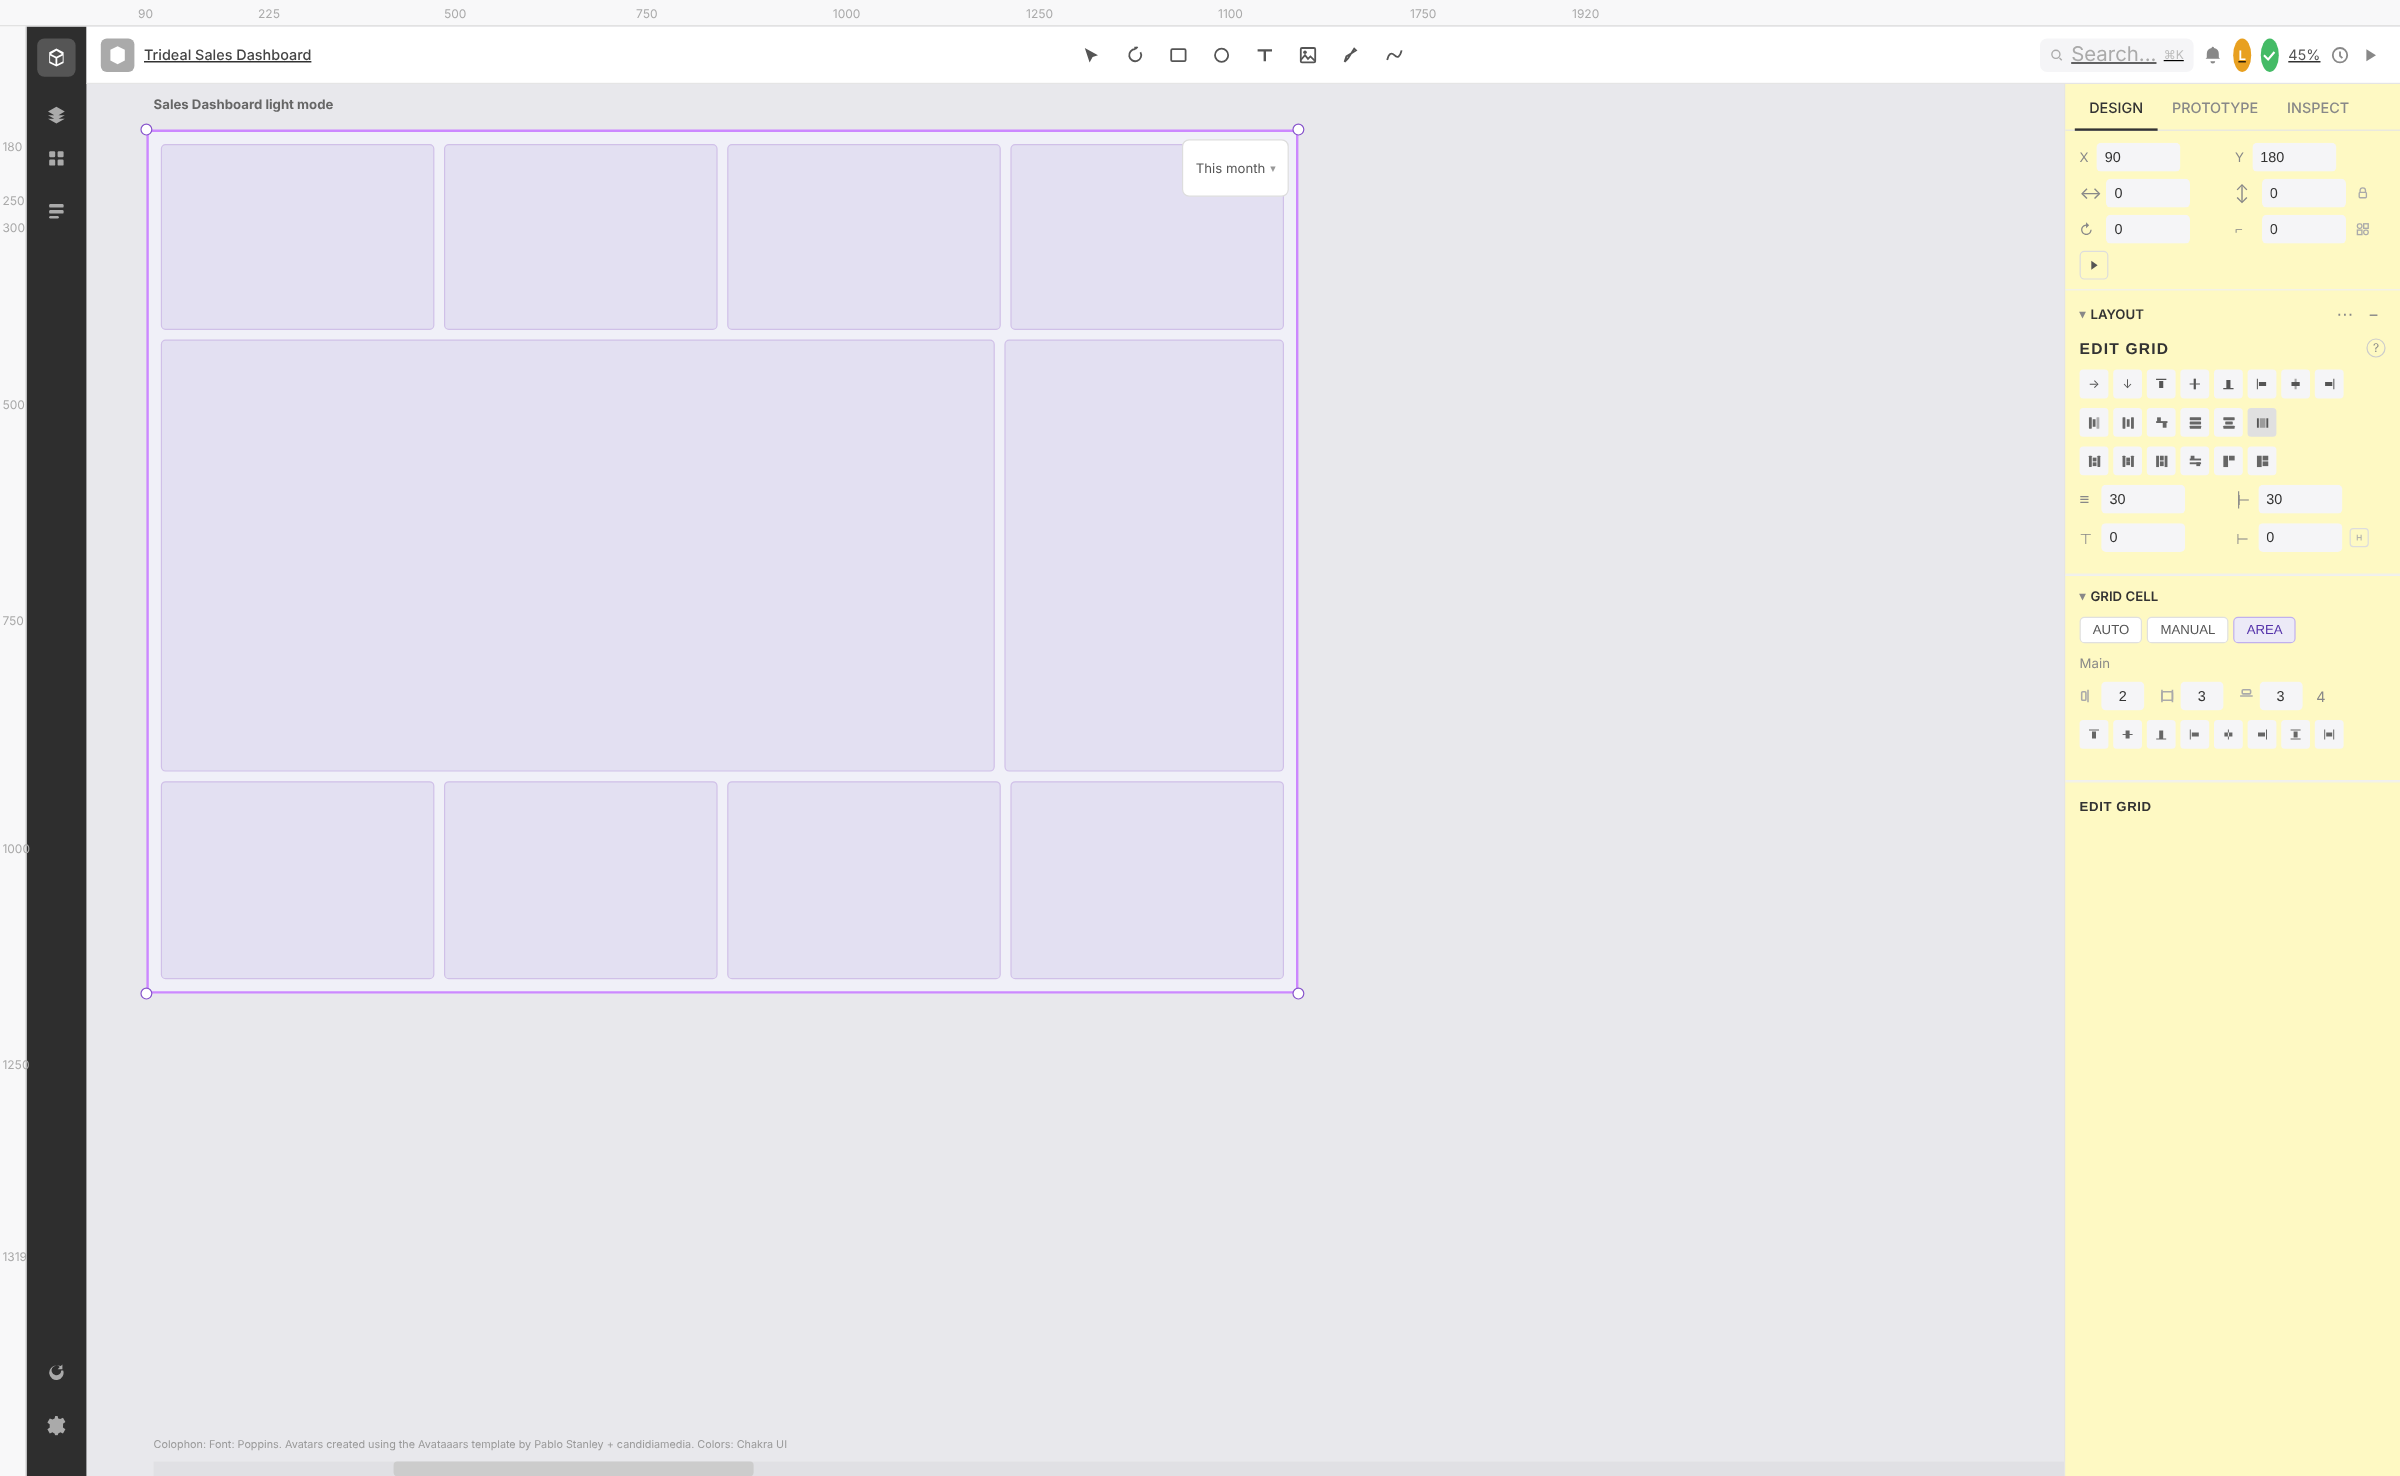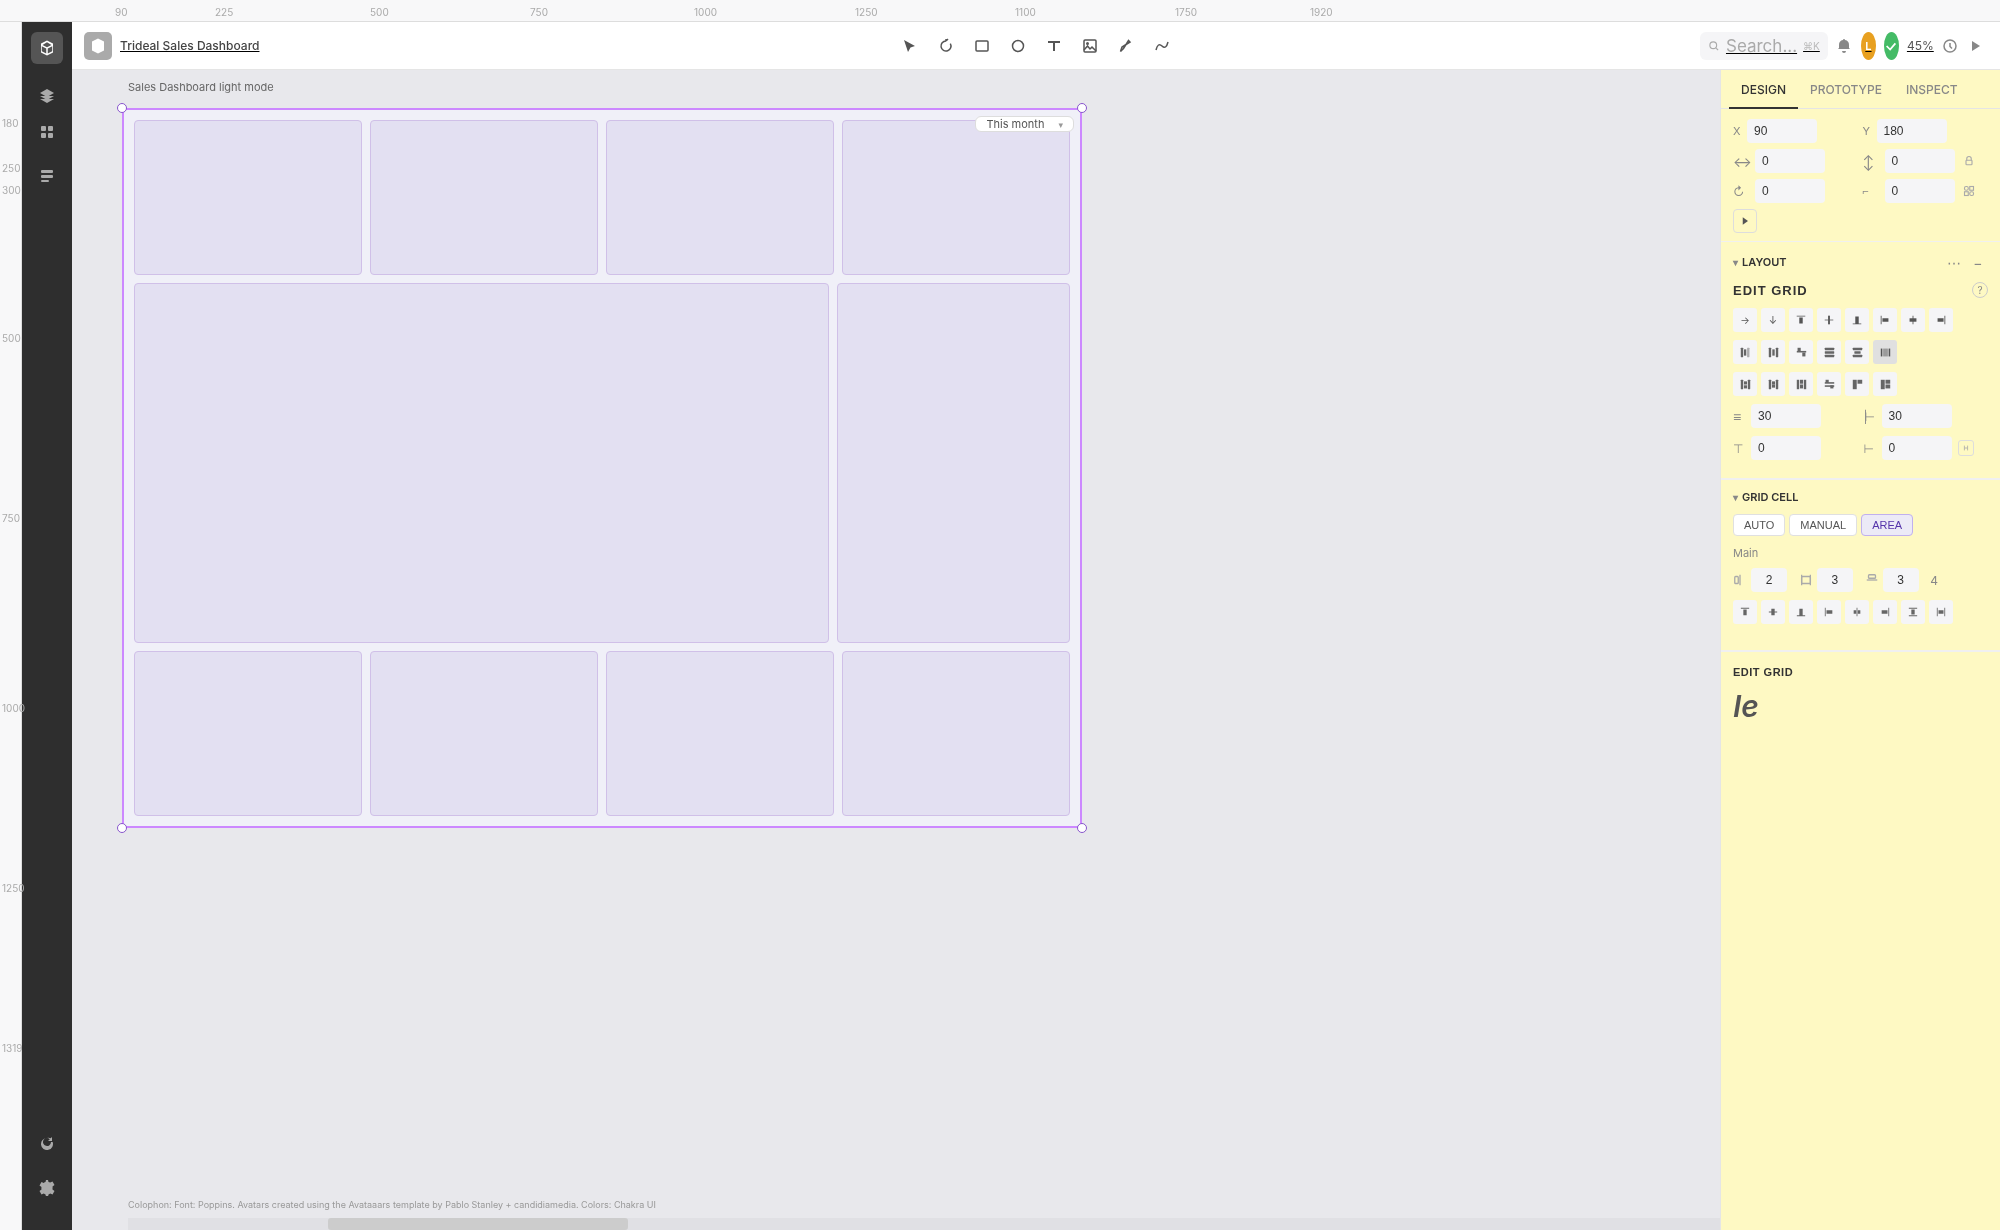--- a/index.html
+++ b/index.html
@@ -41,21 +41,21 @@
     }
     .sidebar-icon svg { width: 16px; height: 16px; fill: #aaa; }
 
     
     .frame-label {
       position: absolute;
       top: 26px;
       left: 54px;
       font-size: 11px;
       color: #666;
-      font-weight: 400;
+      font-weight: 700;
     }
 
     
     .handle {
       position: absolute;
       width: 10px;
       height: 10px;
       background: white;
       border: 1.5px solid #8855cc;
       border-radius: 50%;
@@ -726,21 +726,21 @@
 
                 <div style="display:flex; gap:8px; height:165px;">
                   <div style="flex:1; background:rgba(210,205,235,0.45); border:1px solid #d0c0e8; border-radius:4px;" class="grid-cell"></div>
                   <div style="flex:1; background:rgba(210,205,235,0.45); border:1px solid #d0c0e8; border-radius:4px;" class="grid-cell"></div>
                   <div style="flex:1; background:rgba(210,205,235,0.45); border:1px solid #d0c0e8; border-radius:4px;" class="grid-cell"></div>
                   <div style="flex:1; background:rgba(210,205,235,0.45); border:1px solid #d0c0e8; border-radius:4px;" class="grid-cell"></div>
                 </div>
 
               </div>
 
-              <div style="position:absolute; top:8px; right:8px; background:white; border:1px solid #ddd; border-radius:6px; padding:0 10px; font-size:11px; color:#555; display:flex; align-items:center; gap:14px; cursor:pointer; z-index:50;margin-left:45px;">
+              <div style="position:absolute; top:8px; right:8px; background:white; border:1px solid #ddd; border-radius:6px; padding:16px 10px; font-size:11px; color:#555; display:flex; align-items:center; gap:4px; cursor:pointer; z-index:50;margin-left:45px;">
                 <span>This month</span>
                 <span style="font-size:9px; color:#999;">▾</span>
               </div>
 
             </div>
           </div>
 
           <div style="position:absolute; bottom:20px; left:56px; font-size:9px; color:#999; z-index:20;">Colophon: Font: Poppins. Avatars created using the Avataaars template by Pablo Stanley + candidiamedia. Colors: Chakra UI</div>
 
           <div style="position:absolute; bottom:0; left:56px; right:0; height:12px; background:#e0e0e4; z-index:20;">
@@ -1075,23 +1075,20 @@
               </div>
             </div>
           </div>
 
           <hr style="border:none; border-top:1px solid #f0f0f0; margin-top:8px;">
 
           <div class="bottom-edit-grid">
             <button class="bottom-edit-grid-btn">EDIT GRID</button>
           </div>
 
-          <div style="padding: 0 12px 10px; font-size:28px; font-weight:600; color:#444;">
-            <span style="font-style:italic; font-size:30px; color:#555;">Ie</span>
-          </div>
 
         </div>
 
       </div>
 
     </div>
 
   </div>
 
 </div>

